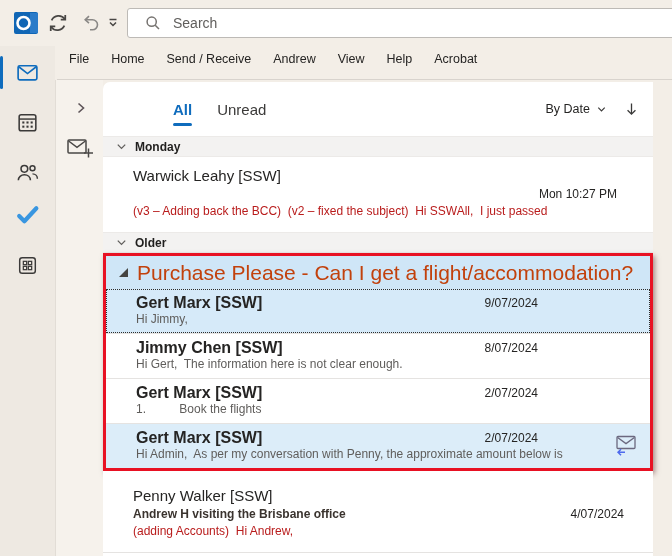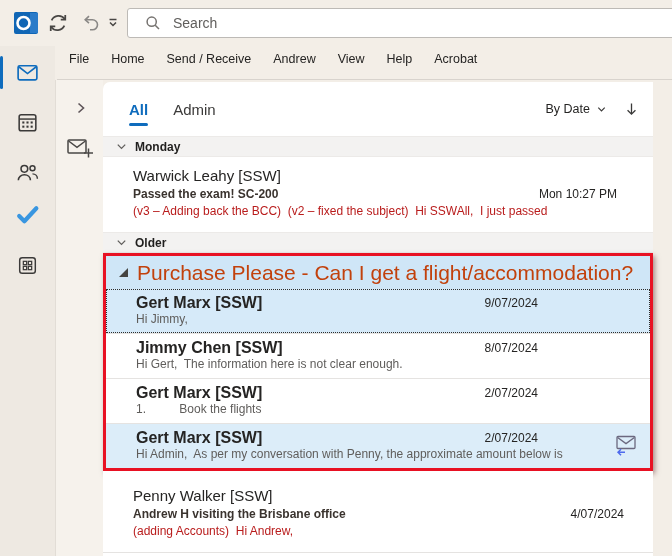--- a/index.html
+++ b/index.html
@@ -38,21 +38,21 @@
   .nav-sel { position:absolute; left:0; top:10px; width:3px; height:33px; background:#0f6cbd; border-radius:2px; }
   .nav-ic { position:absolute; left:15px; width:25px; height:25px; cursor:pointer; }
   .folderstrip { position:absolute; left:55px; top:80px; bottom:0; width:48px; background:#f6f2ec; border-left:1px solid #e2ddd6; }
   .expander { position:absolute; left:17px; top:20px; width:16px; height:16px; cursor:pointer; }
   .newmail { position:absolute; left:9px; top:56px; width:30px; height:26px; cursor:pointer; }
   
   .listpanel {
     position:absolute; left:103px; top:82px; width:550px; bottom:0;
     background:#fff; border-radius:7px 0 0 0;
   }
-  .tabrow { height:54px; display:flex; align-items:center; padding:0 14px 0 26px; }
+  .tabrow { height:54px; display:flex; align-items:center; padding:0 14px 0 26px;margin-left:44px; }
   .tab { font-size:15px; cursor:pointer; position:relative; }
   .tab.sel { color:#0f6cbd; font-weight:700; }
   .tab.sel::after { content:""; position:absolute; left:0; right:0; bottom:-8px; height:3px; background:#0f6cbd; border-radius:2px; }
   .tab.plain { color:#3b3a39; margin-left:25px; }
   .sortctl { margin-left:auto; display:flex; align-items:center; cursor:pointer; font-size:12.5px; color:#252423; }
   .sortctl svg { margin-left:6px; }
   .sortdir { margin-left:17px; cursor:pointer; display:flex; align-items:center; }
   .grouphdr {
     height:21px; background:#f3f2f1; border-top:1px solid #eceae8; border-bottom:1px solid #eceae8;
     display:flex; align-items:center; padding-left:12px; cursor:pointer;
@@ -194,21 +194,21 @@
       <path d="M3.6 5 12 11.4 20.4 5" fill="none" stroke="#4a4846" stroke-width="1.5"></path>
       <path d="M23.5 12.5v9M19 17h9" stroke="#4a4846" stroke-width="1.5"></path>
     </svg>
   </div>
 </div>
 
 <div class="listpanel">
 
   <div class="tabrow">
     <span class="tab sel">All</span>
-    <span class="tab plain">Admin</span>
+    <span class="tab plain">Unread</span>
     <span class="sortctl">
       <span>By Date</span>
       <svg width="11" height="11" viewBox="0 0 12 12">
         <path d="M2.5 4 6 7.5 9.5 4" fill="none" stroke="#3b3a39" stroke-width="1.3"></path>
       </svg>
     </span>
     <span class="sortdir">
       <svg width="15" height="16" viewBox="0 0 16 16">
         <path d="M8 2v11M3.8 9.3 8 13.5l4.2-4.2" fill="none" stroke="#3b3a39" stroke-width="1.4"></path>
       </svg>
@@ -218,21 +218,20 @@
   <div class="grouphdr">
     <svg width="13" height="13" viewBox="0 0 14 14">
       <path d="M3 5 7 9 11 5" fill="none" stroke="#605e5c" stroke-width="1.4"></path>
     </svg>
     <span class="glabel">Monday</span>
   </div>
 
   <div class="bigitem">
     <div class="sender">Warwick Leahy [SSW]</div>
     <div class="subjline">
-      <span class="subject">Passed the exam! SC-200</span>
       <span class="date">Mon 10:27 PM</span>
     </div>
     <div class="preview">(v3 – Adding back the BCC)  (v2 – fixed the subject)  Hi SSWAll,  I just passed</div>
   </div>
 
   <div class="grouphdr">
     <svg width="13" height="13" viewBox="0 0 14 14">
       <path d="M3 5 7 9 11 5" fill="none" stroke="#605e5c" stroke-width="1.4"></path>
     </svg>
     <span class="glabel">Older</span>

